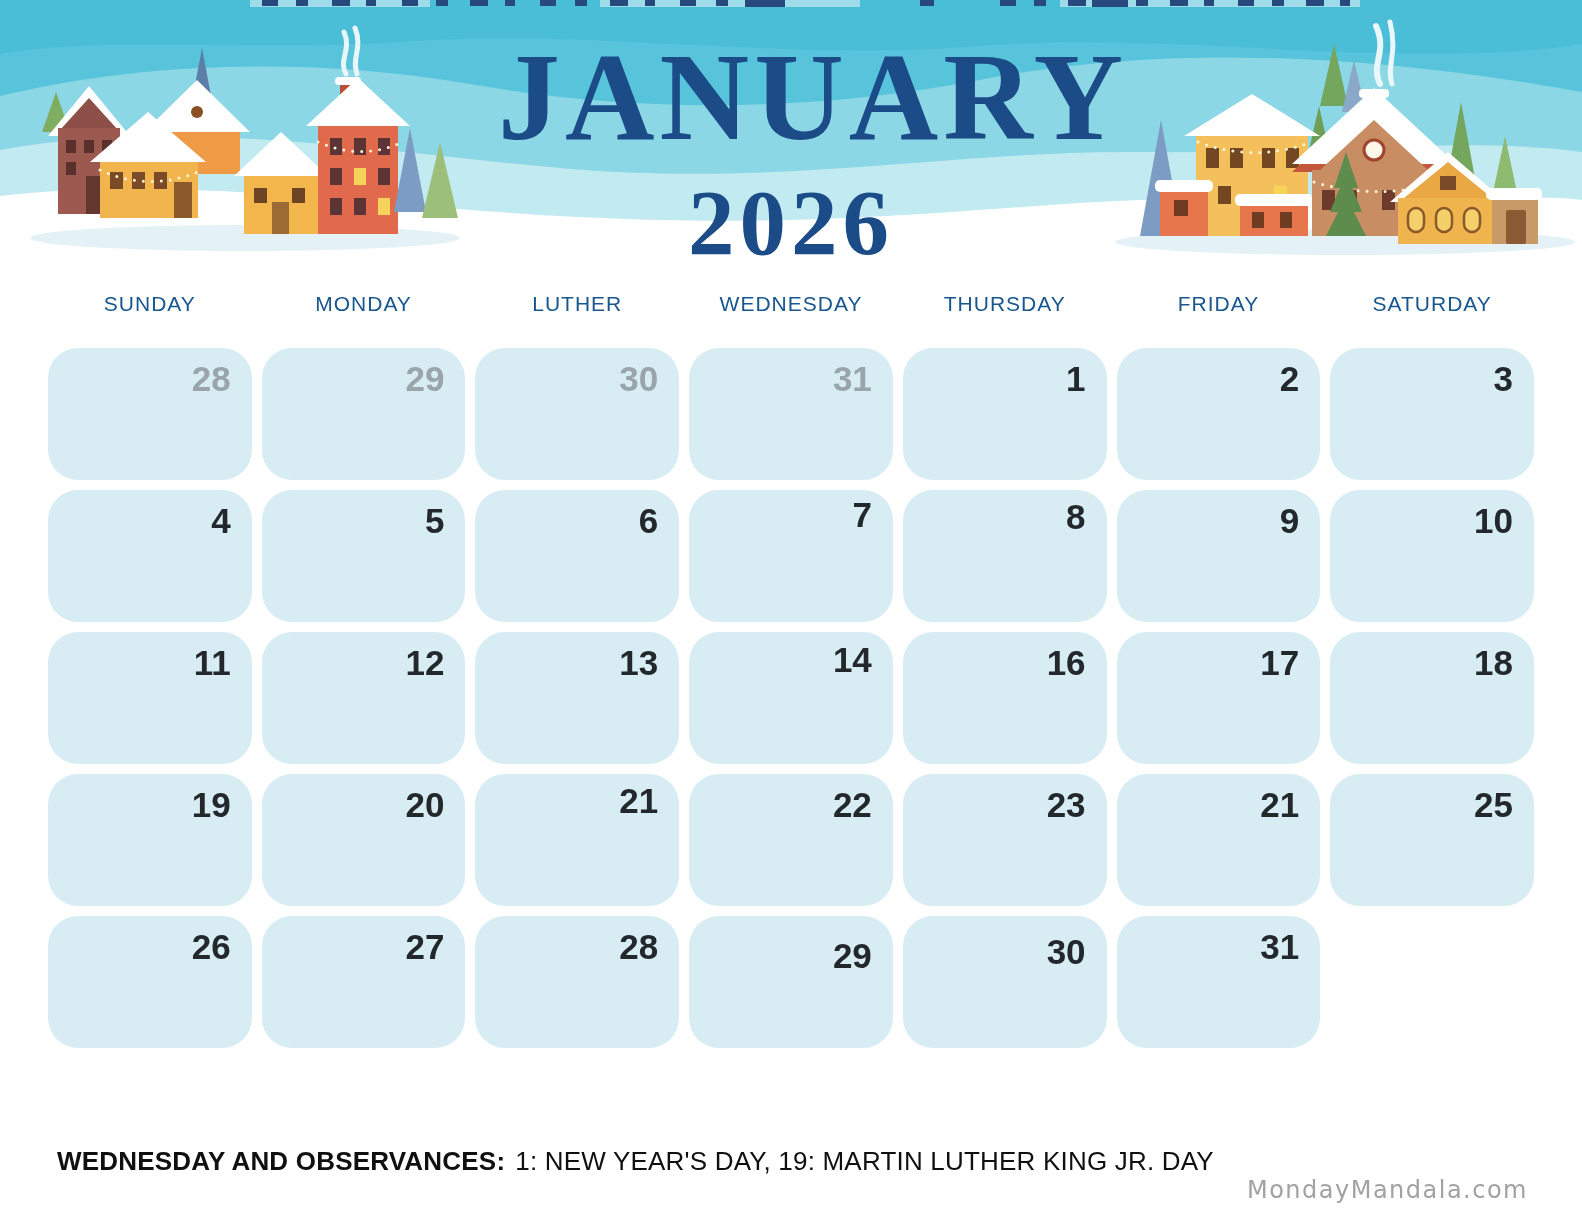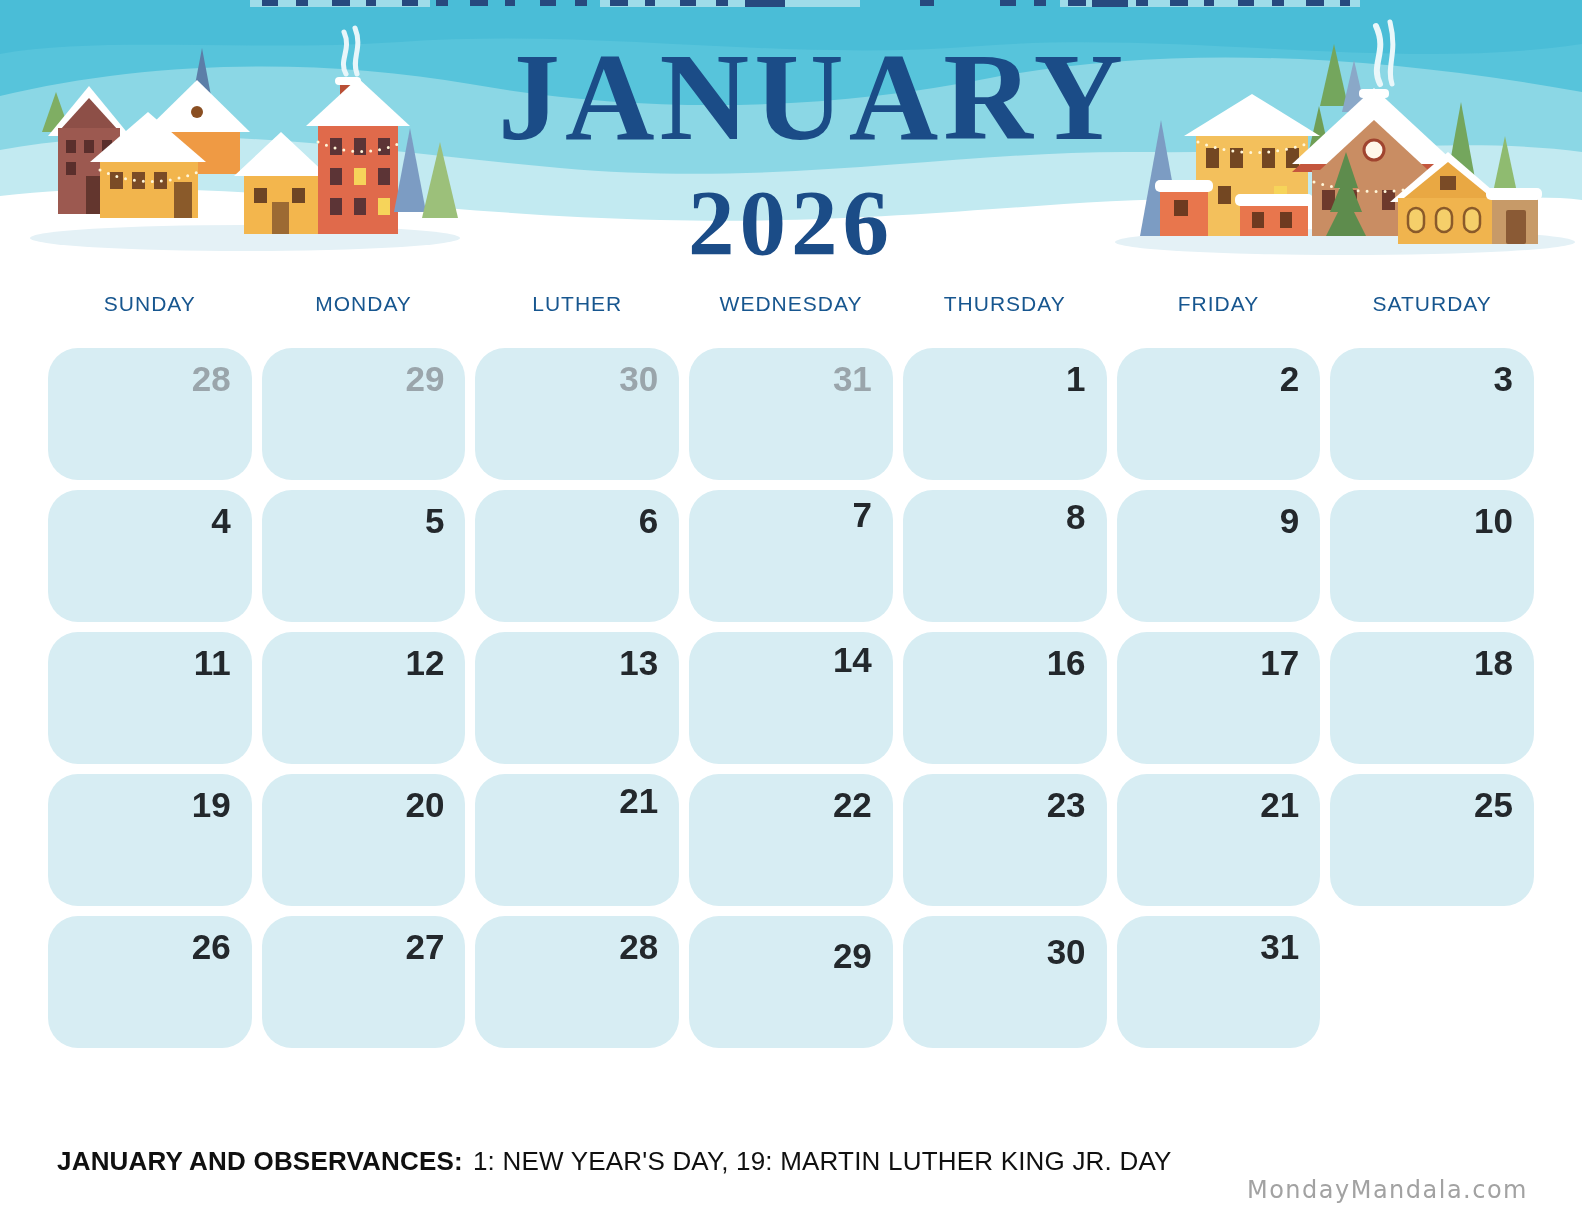--- a/index.html
+++ b/index.html
@@ -354,17 +354,17 @@
       </div>
       <div class="cell">
         <span class="num" style="transform: translateY(5px);">30</span>
       </div>
       <div class="cell">
         <span class="num">31</span>
       </div>
     </div>
 
   <div class="footer">
-    <span class="lbl">JANUARY AND OBSERVANCES:</span><span>1: NEW YEAR'S DAY, 19: MARTIN LUTHER KING JR. DAY</span>
+    <span class="lbl">WEDNESDAY AND OBSERVANCES:</span><span>1: NEW YEAR'S DAY, 19: MARTIN LUTHER KING JR. DAY</span>
   </div>
 
   <div class="watermark">MondayMandala.com</div>
 </div>
 
 </body></html>

